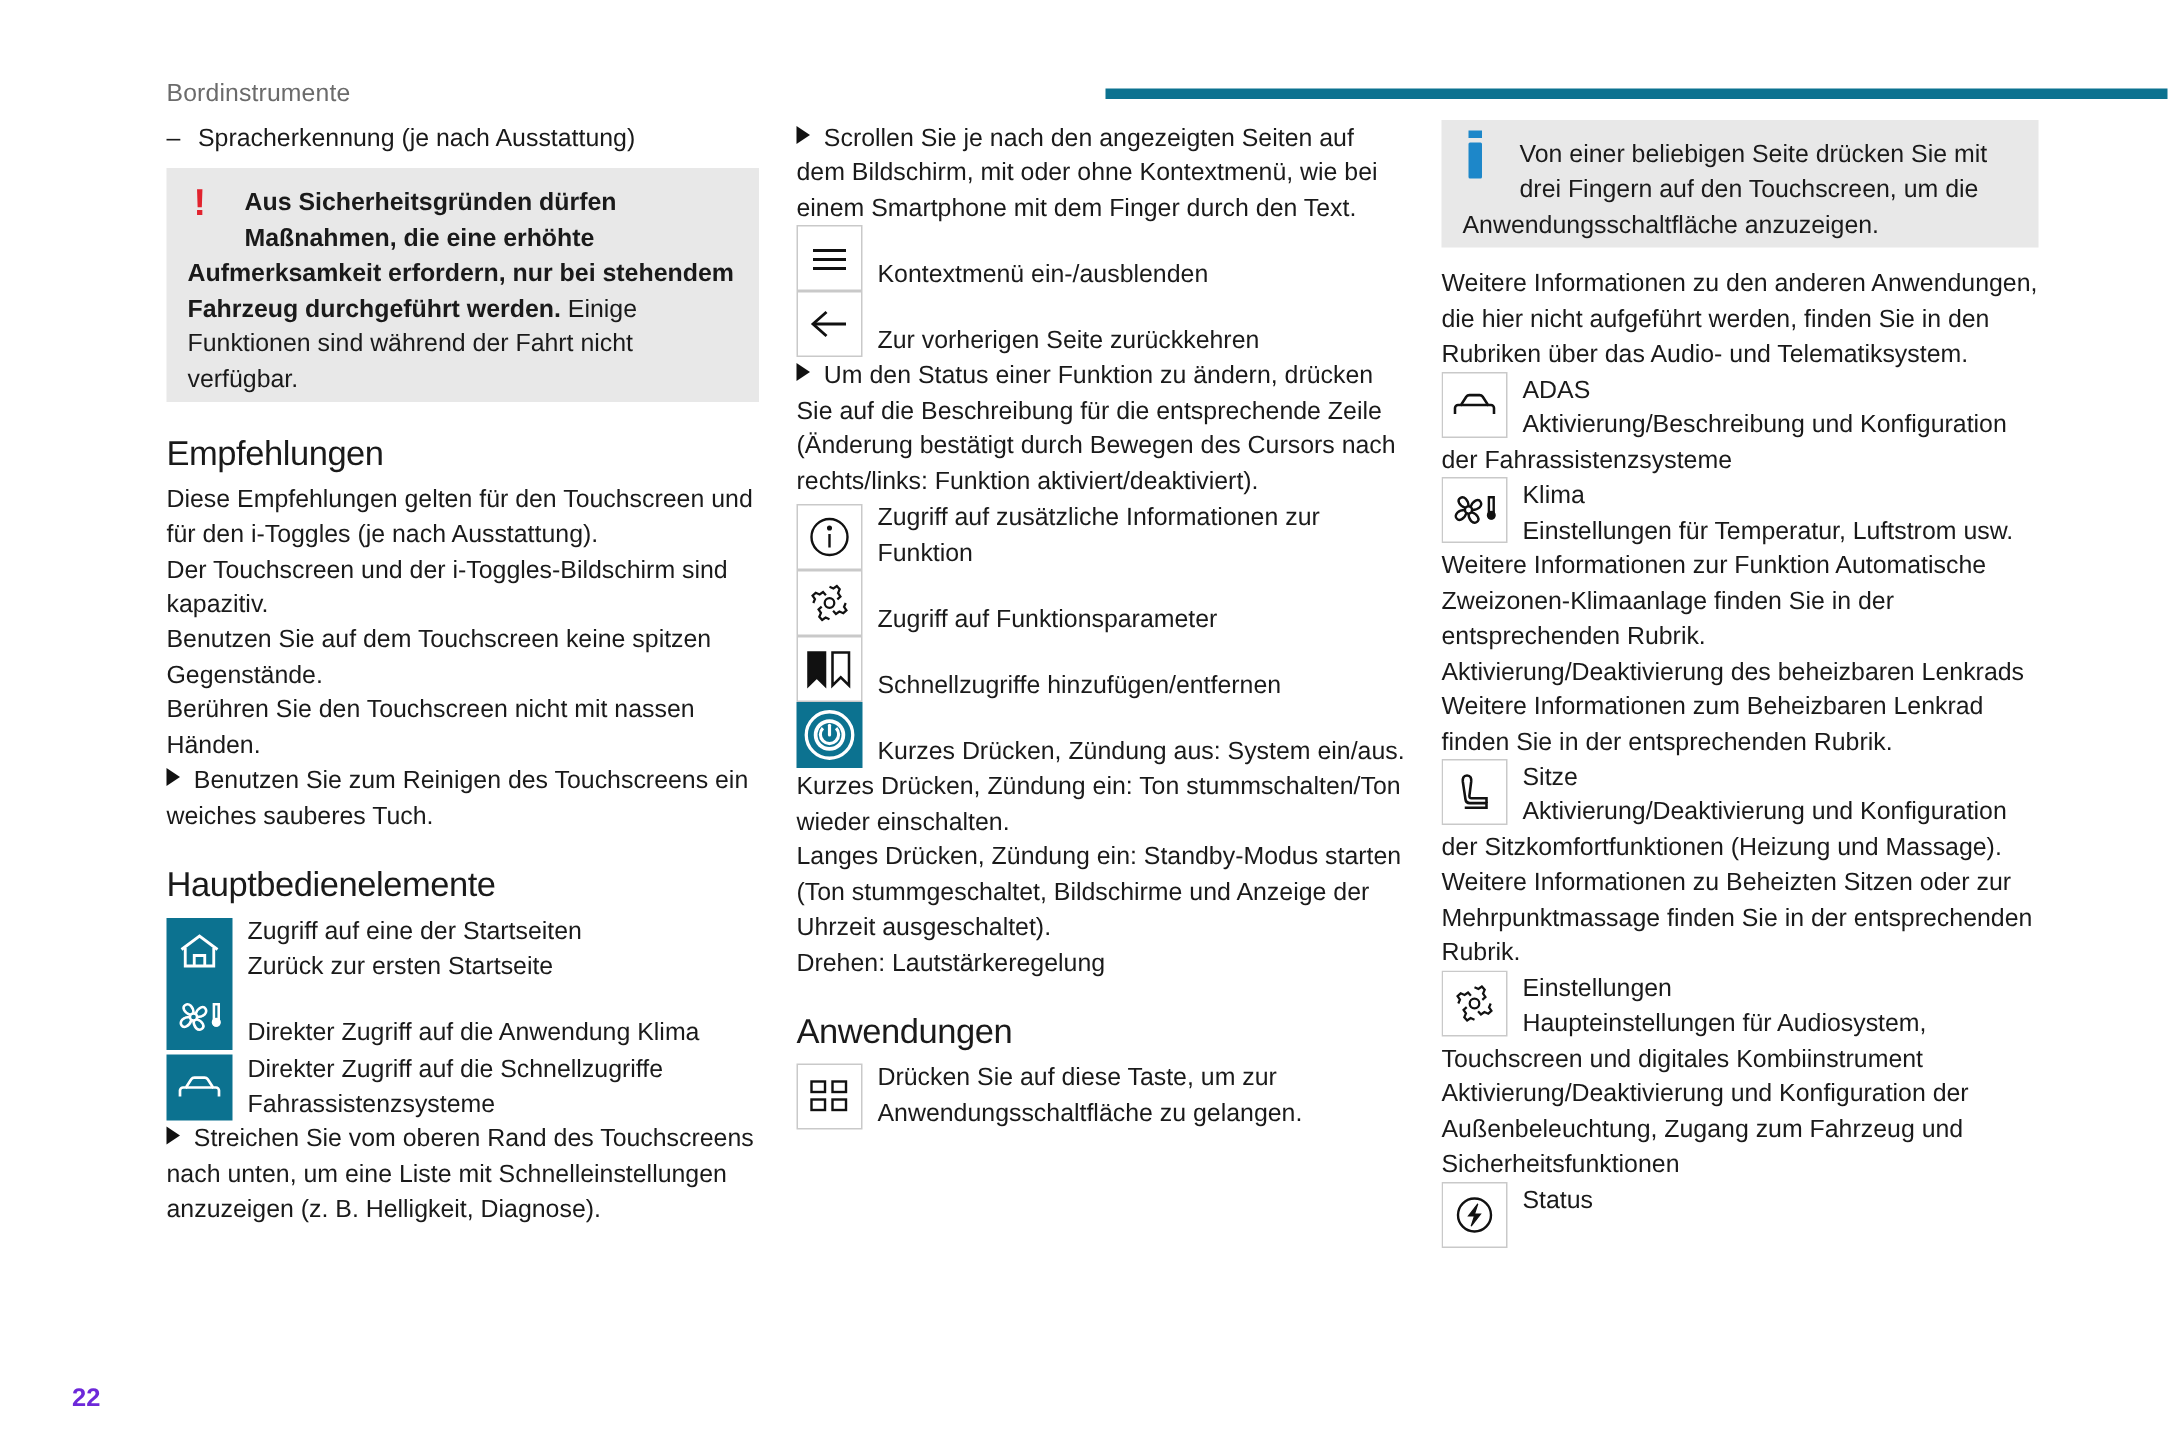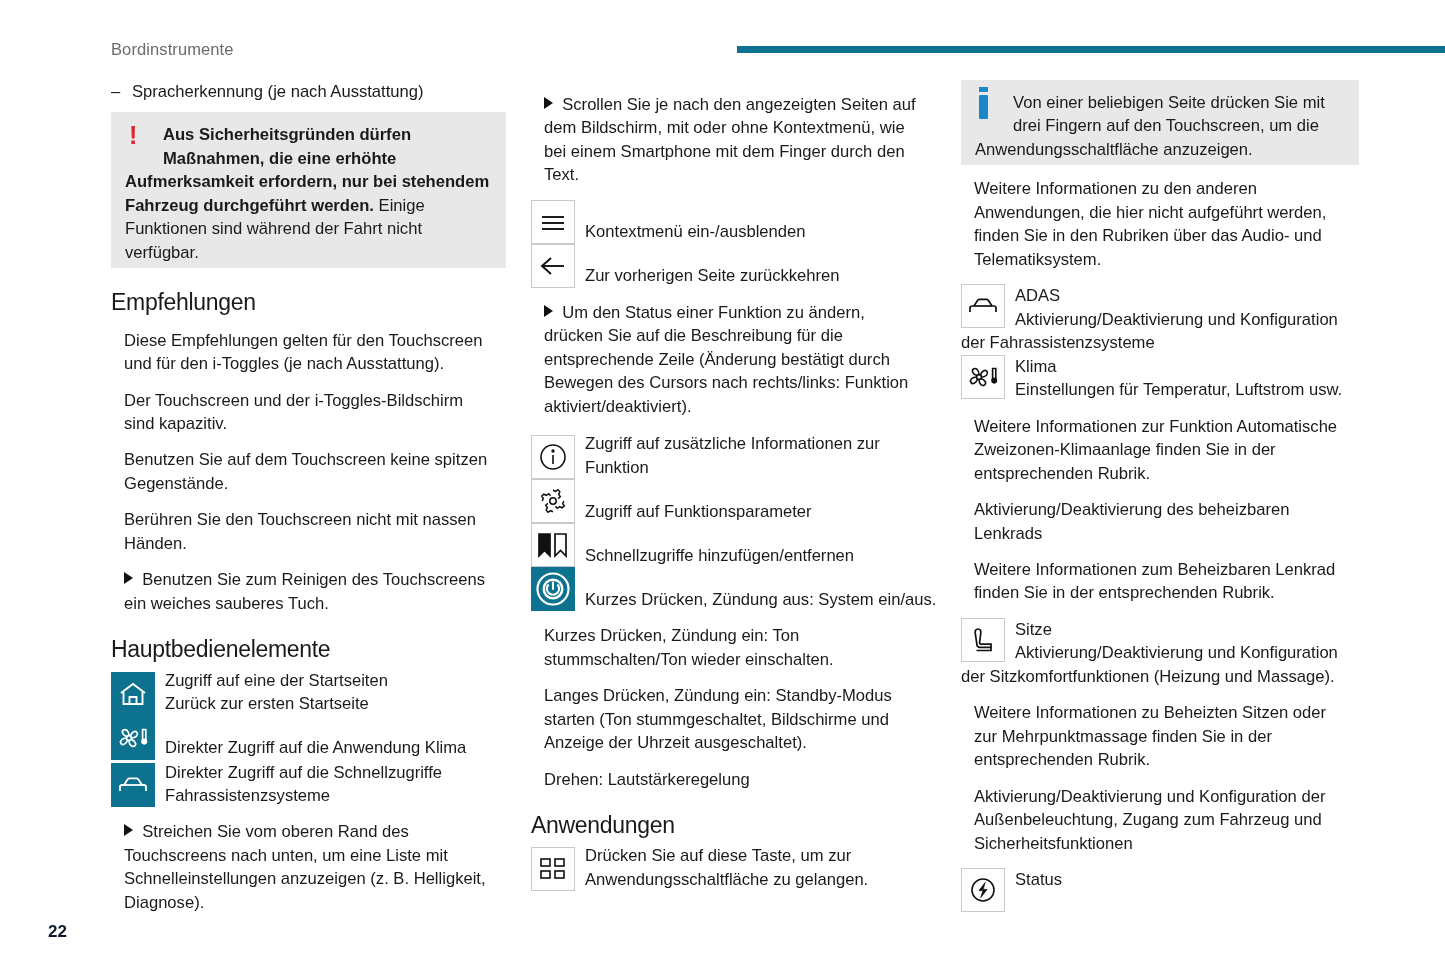--- a/index.html
+++ b/index.html
@@ -12,21 +12,21 @@
     background: #ffffff;
     font-family: "Liberation Sans", sans-serif;
     color: #1a1a1a;
     position: relative;
     overflow: hidden;
   }
 
   
   .header {
     position: absolute;
-    top: 4px; left: 0; right: 0;
+    top: 17px; left: 0; right: 0;
     height: 62px;
     text-decoration: underline;
   }
   .header-title {
     position: absolute;
     left: 111px;
     top: 36px;
     font-size: 16.5px;
     color: #6b6b6b;
     letter-spacing: 0.1px;
@@ -51,21 +51,21 @@
   .col {
     position: absolute;
     top: 0;
     font-size: 16.6px;
     line-height: 1.415;
   }
   .col-1 { left: 111px;  width: 395px; }
   .col-2 { left: 531px;  width: 406px; }
   .col-3 { left: 961px;  width: 398px; }
 
-  p { margin: 13px; }
+  p { margin: 0; }
   b, strong { font-weight: normal; }
 
   h2 {
     font-size: 23px;
     font-weight: normal;
     margin: 22px 0 5px 0;
     letter-spacing: -0.3px;
     line-height: 1.1;
   }
 
@@ -150,21 +150,21 @@
 
   .wrapblock { overflow: hidden; }
 
   
   .page-number {
     position: absolute;
     left: 48px;
     top: 922px;
     font-size: 17px;
     font-weight: bold;
-    color: #0f172a;
+    color: #6d28d9;
   }
 </style>
 </head>
 <body>
 
 <div class="header">
   <div class="header-title">Bordinstrumente</div>
   <div class="header-rule"></div>
 </div>
 
@@ -345,21 +345,21 @@
     <p style="margin-top:12px;">Weitere Informationen zu den anderen Anwendungen, die hier nicht aufgeführt werden, finden Sie in den Rubriken über das Audio- und Telematiksystem.</p>
 
     <div class="wrapblock">
       <div class="icon-box outline flow-icon">
         <svg width="32" height="24" viewBox="0 0 32 24" fill="none" stroke="#111" stroke-width="1.7">
           <path d="M3 18 L3 14 C3 13 4 12 5 12 L7 12 L10.5 6.5 C11 5.8 11.8 5.4 12.6 5.4 L19.4 5.4 C20.2 5.4 21 5.8 21.5 6.5 L25 12 L27 12 C28 12 29 13 29 14 L29 18"></path>
           <path d="M7 12 L25 12"></path>
         </svg>
       </div>
       <div><b>ADAS</b></div>
-      <div>Aktivierung/Deaktivierung und Konfiguration der Fahrassistenzsysteme</div>
+      <div>Aktivierung/Beschreibung und Konfiguration der Fahrassistenzsysteme</div>
     </div>
 
     <div class="wrapblock">
       <div class="icon-box outline flow-icon">
         <svg width="32" height="28" viewBox="0 0 32 28" fill="none" stroke="#111" stroke-width="1.6">
           <circle cx="12" cy="14" r="2.4"></circle>
           <path d="M12 11.6 C12 7 9 4.5 6.5 6 C4.2 7.4 5.6 11.2 10 12.6"></path>
           <path d="M14.4 14 C19 14 21.5 11 20 8.5 C18.6 6.2 14.8 7.6 13.4 12"></path>
           <path d="M12 16.4 C12 21 15 23.5 17.5 22 C19.8 20.6 18.4 16.8 14 15.4"></path>
           <path d="M9.6 14 C5 14 2.5 17 4 19.5 C5.4 21.8 9.2 20.4 10.6 16"></path>
@@ -379,20 +379,33 @@
         <svg width="26" height="28" viewBox="0 0 26 28" fill="none" stroke="#111" stroke-width="1.7">
           <path d="M8 3 C5.5 3 5 5 5.2 7 L7 19 C7.2 20.6 8.2 21.4 9.8 21.4 L21 21.4 L21 24.5 L6.5 24.5"></path>
           <path d="M8 3 C10.5 3 11 5 10.8 7 L9.6 16.5 C9.5 17.6 10 18.2 11 18.2 L21 18.2 L21 21.4"></path>
         </svg>
       </div>
       <div><b>Sitze</b></div>
       <div>Aktivierung/Deaktivierung und Konfiguration der Sitzkomfortfunktionen (Heizung und Massage).</div>
     </div>
     <p><span>Weitere Informationen zu </span><b>Beheizten Sitzen</b><span> oder zur </span><b>Mehrpunktmassage</b><span> finden Sie in der entsprechenden Rubrik.</span></p>
 
+    <div class="wrapblock">
+      <div class="icon-box outline flow-icon">
+        <svg width="30" height="30" viewBox="0 0 30 30" fill="none" stroke="#111" stroke-width="1.5">
+          <circle cx="15" cy="15" r="3.2"></circle>
+          <path d="M15 4.2 l2.6 1.1 2.3 -1.6 1.9 2.1 -1.1 2.6 1.6 2.3 -2.1 1.9"></path>
+          <path d="M25.8 15 l-1.1 2.6 1.6 2.3 -2.1 1.9 -2.6 -1.1 -2.3 1.6 -1.9 -2.1"></path>
+          <path d="M15 25.8 l-2.6 -1.1 -2.3 1.6 -1.9 -2.1 1.1 -2.6 -1.6 -2.3 2.1 -1.9"></path>
+          <path d="M4.2 15 l1.1 -2.6 -1.6 -2.3 2.1 -1.9 2.6 1.1 2.3 -1.6 1.9 2.1"></path>
+        </svg>
+      </div>
+      <div><b>Einstellungen</b></div>
+      <div>Haupteinstellungen für Audiosystem, Touchscreen und digitales Kombiinstrument</div>
+    </div>
     <p>Aktivierung/Deaktivierung und Konfiguration der Außenbeleuchtung, Zugang zum Fahrzeug und Sicherheitsfunktionen</p>
 
     <div class="wrapblock">
       <div class="icon-box outline flow-icon">
         <svg width="30" height="30" viewBox="0 0 30 30" fill="none" stroke="#111" stroke-width="1.6">
           <circle cx="15" cy="15" r="11"></circle>
           <path d="M17.2 7.5 L11 15.6 h4 l-2.2 6.9 6.2 -8.1 h-4 z" fill="#111" stroke-width="0.8"></path>
         </svg>
       </div>
       <div><b>Status</b></div>

